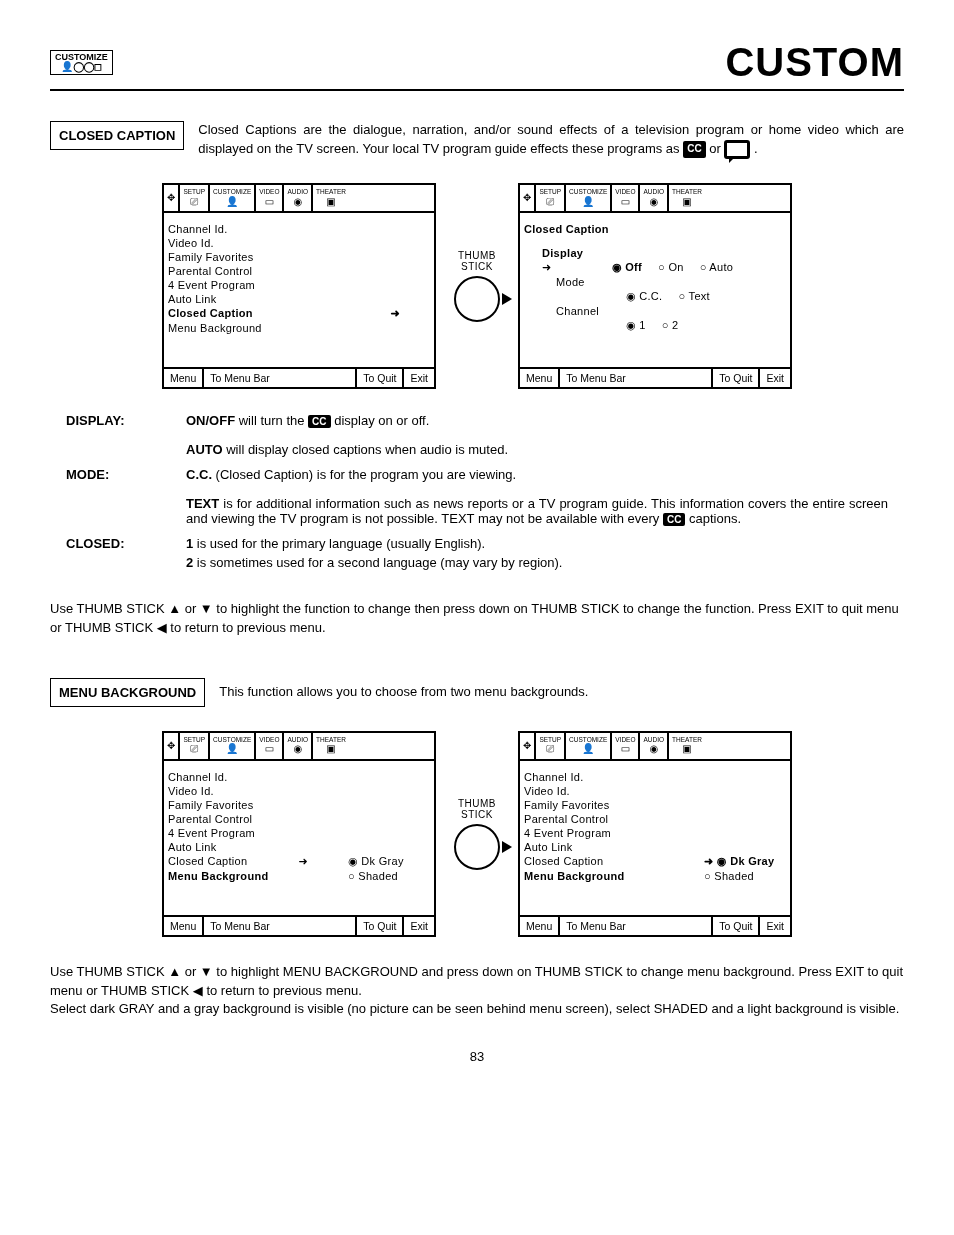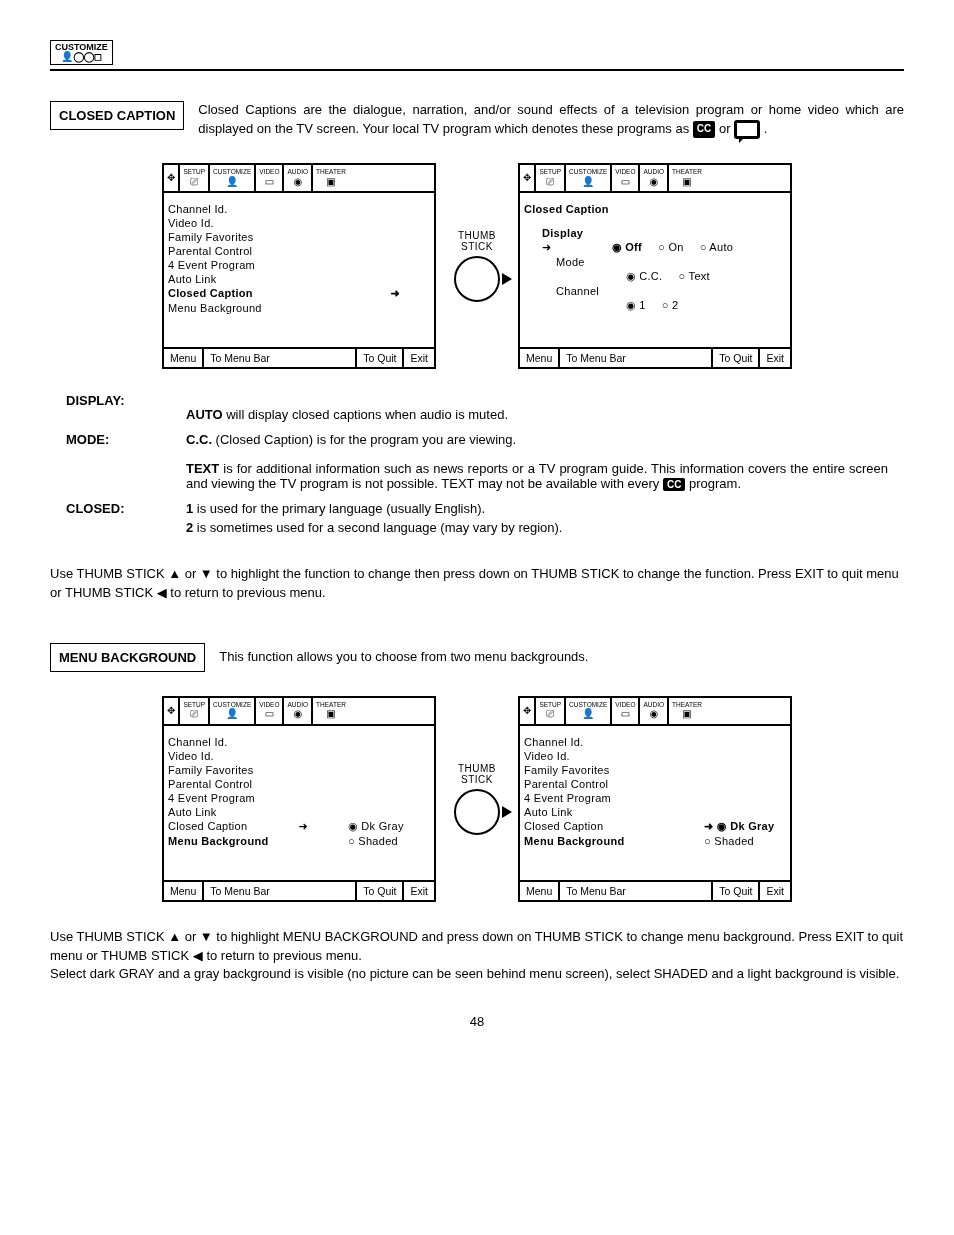--- a/index.html
+++ b/index.html
@@ -171,26 +171,27 @@
   .mb-row .opts { text-align:left; width:82px; }
 </style>
 </head>
 <body>
 
 <div class="header-row">
   <div class="customize-box">
     <div>CUSTOMIZE</div>
     <div class="icons">👤◯◯◻</div>
   </div>
+  <div class="title-custom">CUSTOM</div>
 </div>
 
 <div class="section-label-row">
   <div class="section-label">CLOSED CAPTION</div>
   <div class="section-text">
-    <span>Closed Captions are the dialogue, narration, and/or sound effects of a television program or home video which are displayed on the TV screen.  Your local TV program which denotes these programs as </span>
+    <span>Closed Captions are the dialogue, narration, and/or sound effects of a television program or home video which are displayed on the TV screen.  Your local TV program guide effects these programs as </span>
     <span class="cc-badge">CC</span>
     <span> or </span>
     <span class="bubble-icon"></span>
     <span>.</span>
   </div>
 </div>
 
 <div class="screens-row">
 
   <div class="osd">
@@ -300,28 +301,29 @@
       <div class="fill">To Menu Bar</div>
       <div class="cell-b" style="border-left:2px solid #000">To Quit</div>
       <div>Exit</div>
     </div>
   </div>
 </div>
 
 <div class="def-row">
   <div class="def-label">DISPLAY:</div>
   <div class="def-body">
+    <p><b>ON/OFF</b><span> will turn the </span><span class="cc-badge">CC</span><span> display on or off.</span></p>
     <p style="margin-top:14px"><b>AUTO</b><span> will display closed captions when audio is muted.</span></p>
   </div>
 </div>
 <div class="def-row">
   <div class="def-label">MODE:</div>
   <div class="def-body">
     <p><b>C.C.</b><span> (Closed Caption) is for the program you are viewing.</span></p>
-    <p style="margin-top:14px; text-align:justify"><b>TEXT</b><span> is for additional information such as news reports or a TV program guide.  This information covers the entire screen and viewing the TV program is not possible.  TEXT may not be available with every </span><span class="cc-badge">CC</span><span> program.</span></p>
+    <p style="margin-top:14px; text-align:justify"><b>TEXT</b><span> is for additional information such as news reports or a TV program guide.  This information covers the entire screen and viewing the TV program is not possible.  TEXT may not be available with every </span><span class="cc-badge">CC</span><span> captions.</span></p>
   </div>
 </div>
 <div class="def-row">
   <div class="def-label">CLOSED:</div>
   <div class="def-body">
     <p><b>1</b><span> is used for the primary language (usually English).</span></p>
     <p><b>2</b><span> is sometimes used for a second language (may vary by region).</span></p>
   </div>
 </div>
 
@@ -438,13 +440,13 @@
       <div class="fill">To Menu Bar</div>
       <div class="cell-b" style="border-left:2px solid #000">To Quit</div>
       <div>Exit</div>
     </div>
   </div>
 </div>
 
 <div class="note" style="white-space:pre-line; margin-bottom:10px">Use THUMB STICK ▲ or ▼ to highlight MENU BACKGROUND and press down on THUMB STICK to change menu background. Press EXIT to quit menu or THUMB STICK ◀ to return to previous menu.
 Select dark GRAY and a gray background is visible (no picture can be seen behind menu screen), select SHADED and a light background is visible.</div>
 
-<div class="page-num">48</div>
+<div class="page-num">83</div>
 
 </body></html>

